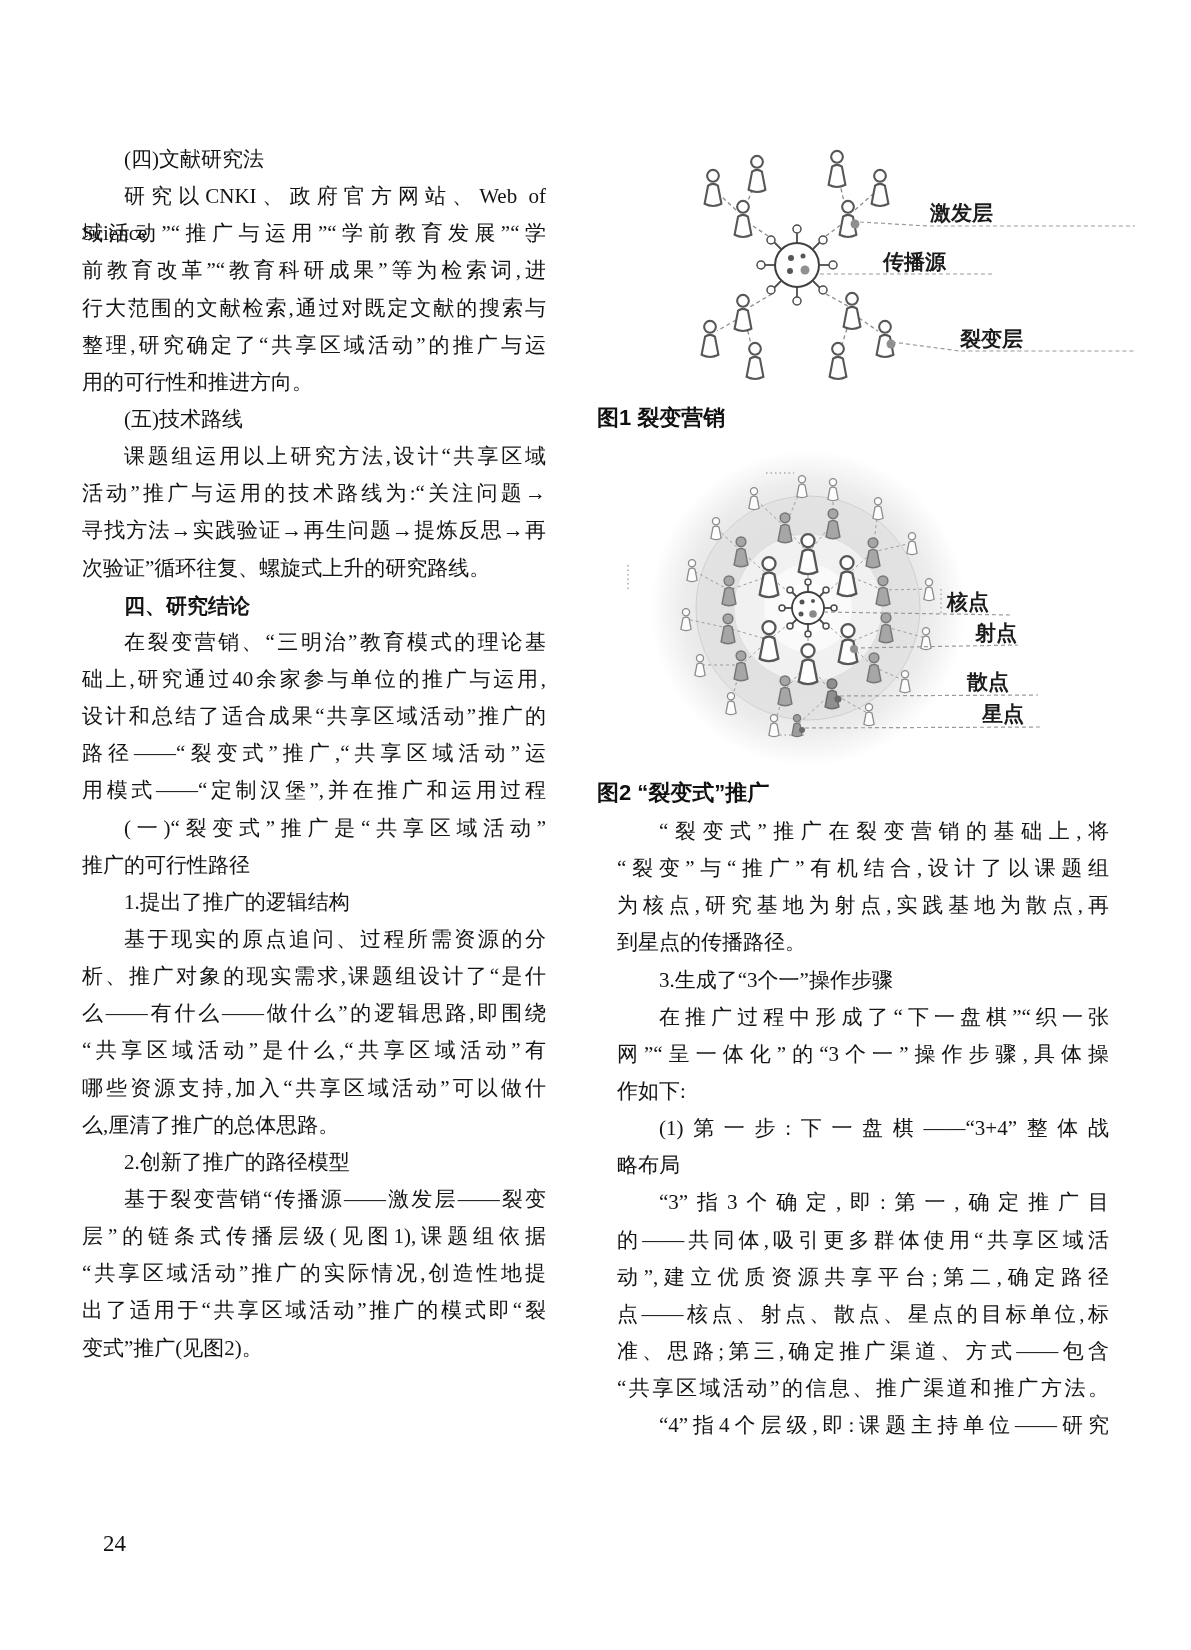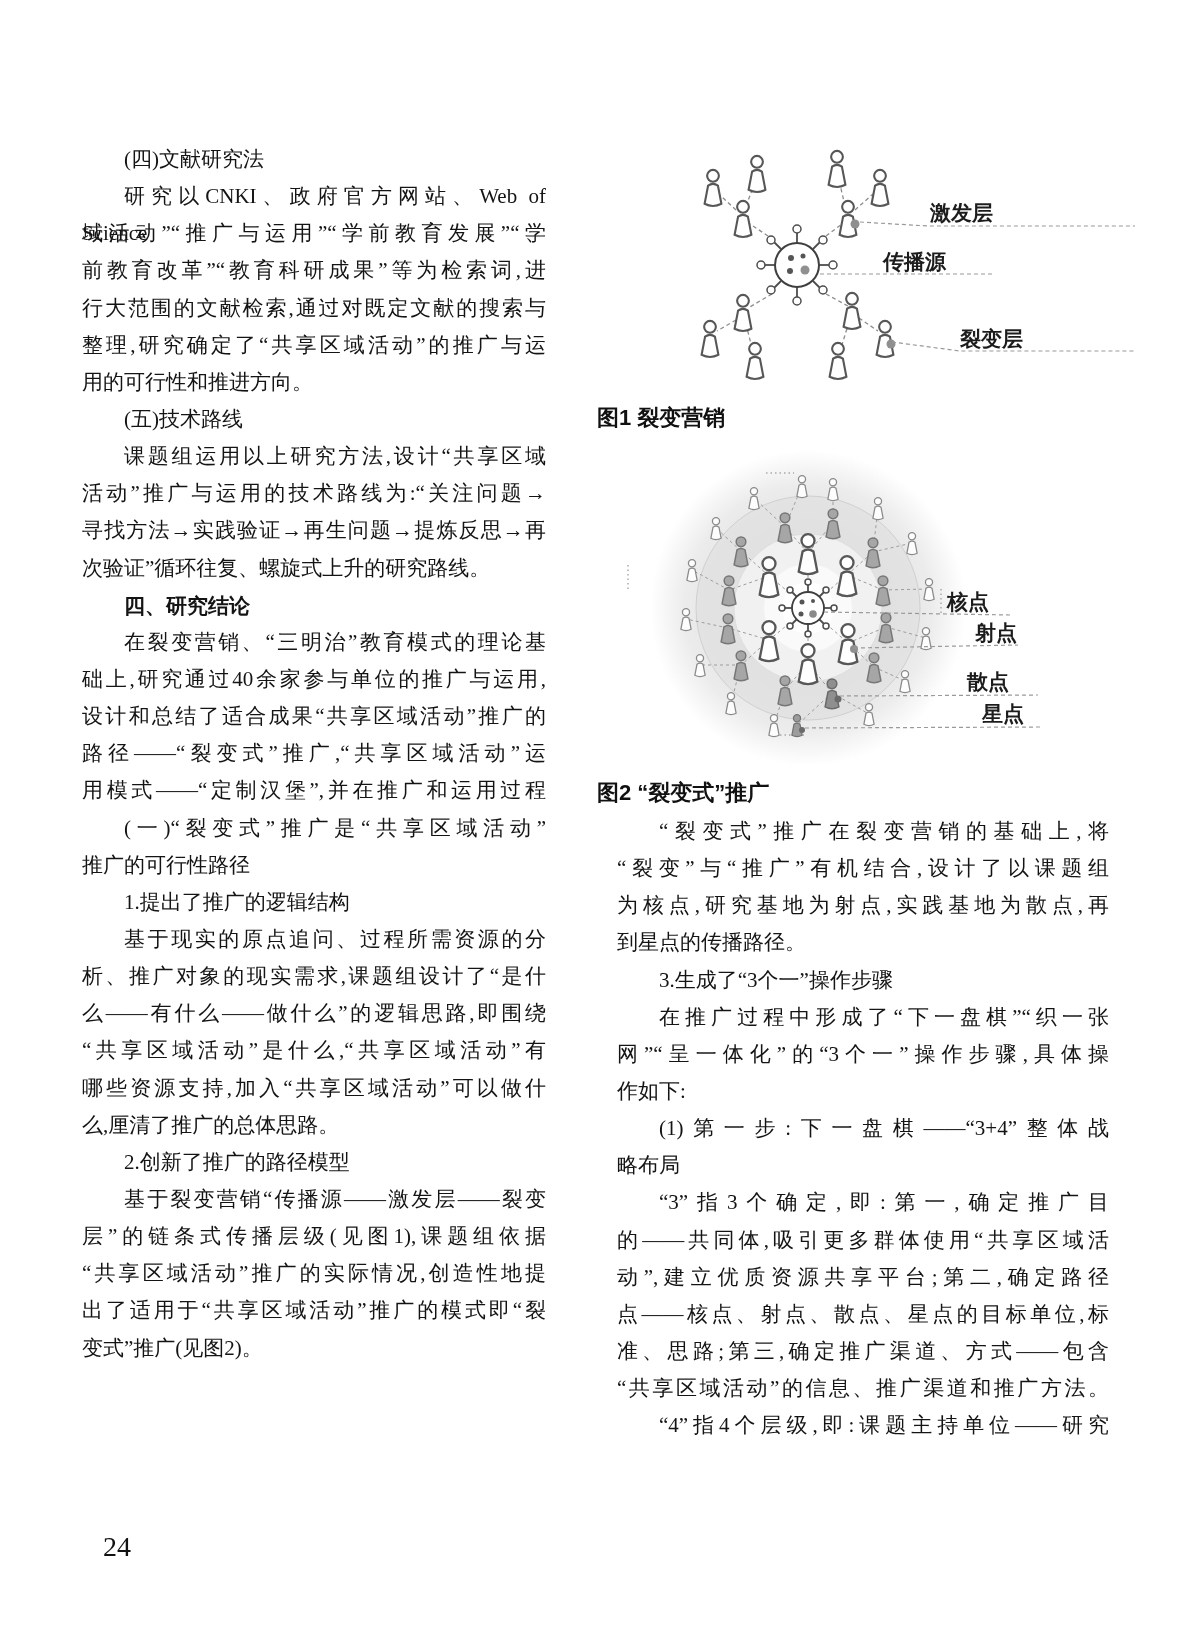--- a/index.html
+++ b/index.html
@@ -8,21 +8,21 @@
   .col{position:absolute;}
   #col-left{left:82px;top:141px;width:464px;}
   #col-right{left:597px;top:813px;width:492px;margin-left:20px;}
   .ln{font-size:21px;line-height:37.15px;height:37.15px;text-align:left;}
   .jf{text-align:justify;text-align-last:justify;}
   .ind{text-indent:42px;}
   .hei{font-family:"Liberation Sans","DejaVu Sans",sans-serif;font-weight:bold;}
   .fig-caption{position:absolute;left:597px;width:497px;
       font-family:"Liberation Sans","DejaVu Sans",sans-serif;font-weight:bold;
       font-size:22px;color:#111;}
-  .pagenum{position:absolute;left:103px;top:1531px;font-size:28px;color:#111;}
+  .pagenum{position:absolute;left:103px;top:1531px;font-size:23px;color:#111;}
   svg{position:absolute;overflow:visible;}
   .pers{fill:#ffffff;stroke:#575757;stroke-width:1.5;}
   .pg{fill:#a6a6a6;stroke:#767676;stroke-width:1.3;}
   .pgd{fill:#8f8f8f;stroke:#6a6a6a;stroke-width:1.3;}
   .po{fill:#fdfdfd;stroke:#8a8a8a;stroke-width:1.5;}
   .pod{fill:#9c9c9c;stroke:#737373;stroke-width:1.5;}
   .dash{stroke:#8c8c8c;stroke-width:1.3;stroke-dasharray:4 3;fill:none;}
   .dash2{stroke:#9d9d9d;stroke-width:1;stroke-dasharray:3 3;fill:none;}
   .leader{stroke:#9a9a9a;stroke-width:1.2;stroke-dasharray:4 3;fill:none;}
   .dots{stroke:#ababab;stroke-width:1.5;stroke-dasharray:1.5 3;fill:none;}

